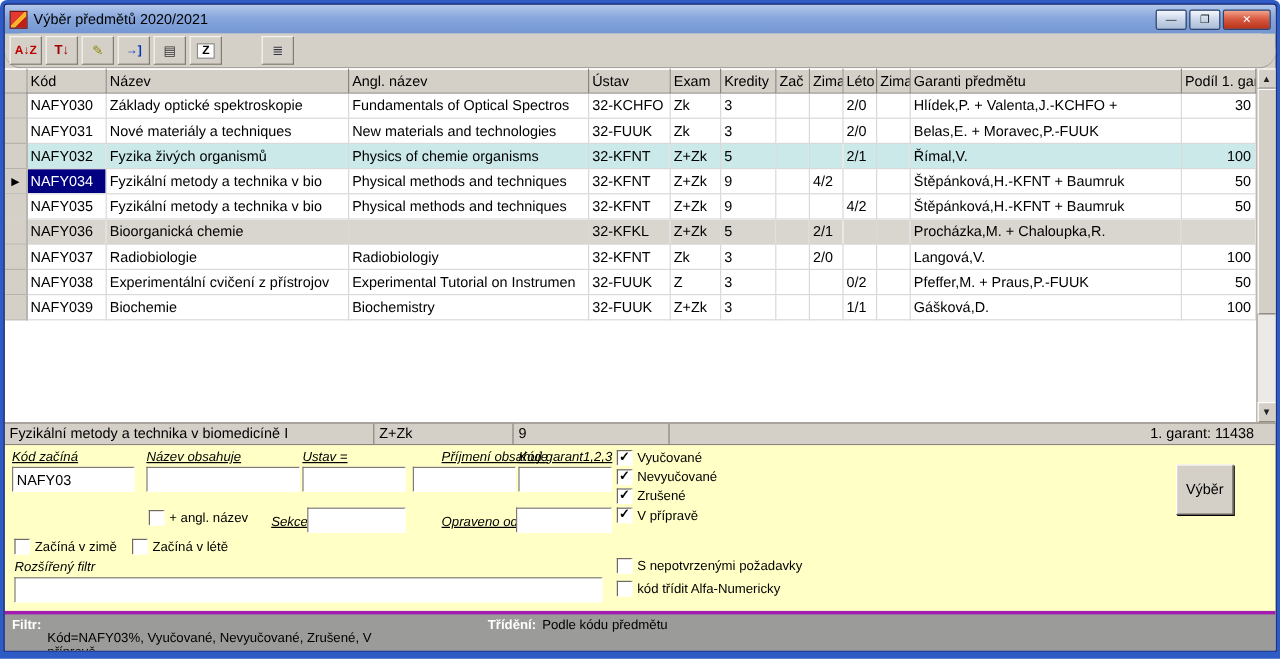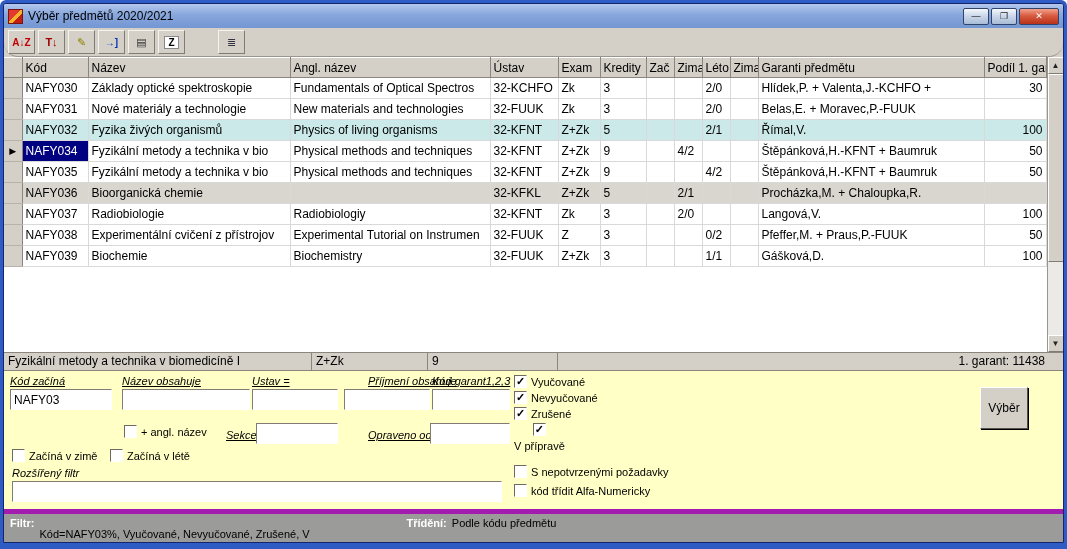--- a/index.html
+++ b/index.html
@@ -86,21 +86,21 @@
   .cb .box { width:13px; height:13px; flex:0 0 13px; background:#fff; border:1px solid;
     border-color:#6e6a62 #fff #fff #6e6a62; display:flex; align-items:center; justify-content:center;
     font-size:11px; line-height:1; }
   .cb.checked .box::after { content:"✓"; font-weight:bold; }
   .vyber-btn { position:absolute; left:976px; top:16px; width:48px; height:42px;
     background:#d4d0c8; border:1px solid; border-color:#fff #55524c #55524c #fff;
     box-shadow:1px 1px 0 #000; font-size:12px; display:flex; align-items:center; justify-content:center; }
 
   
   .statusbar { height:33px; flex:1; background:#9b9b99; display:flex; align-items:flex-start;
-    padding:3px 6px; font-size:11px; border-top:5px solid #a21caf; }
+    padding:3px 6px; font-size:11px; border-top:3px solid #a21caf; }
   .sblock { display:flex; align-items:flex-start; }
   .sb-label { color:#fff; font-weight:bold; margin-right:5px; white-space:nowrap; }
   .sb-value { color:#000; }
   .sb-left .sb-value { width:295px;margin-top:11px; }
   .sb-mid { margin-left:72px; }
 </style>
 </head>
 <body>
 
 <div class="frame">
@@ -192,37 +192,37 @@
           <td></td>
           <td></td>
           <td>2/0</td>
           <td></td>
           <td>Hlídek,P. + Valenta,J.-KCHFO +</td>
           <td class="num">30</td>
         </tr>
         <tr>
           <td class="gutter"></td>
           <td>NAFY031</td>
-          <td>Nové materiály a technologie</td>
+          <td>Nové materiály a techniques</td>
           <td>New materials and technologies</td>
           <td>32-FUUK</td>
           <td>Zk</td>
           <td>3</td>
           <td></td>
           <td></td>
           <td>2/0</td>
           <td></td>
           <td>Belas,E. + Moravec,P.-FUUK</td>
           <td class="num"></td>
         </tr>
         <tr class="hl">
           <td class="gutter"></td>
           <td>NAFY032</td>
           <td>Fyzika živých organismů</td>
-          <td>Physics of living organisms</td>
+          <td>Physics of chemie organisms</td>
           <td>32-KFNT</td>
           <td>Z+Zk</td>
           <td>5</td>
           <td></td>
           <td></td>
           <td>2/1</td>
           <td></td>
           <td>Římal,V.</td>
           <td class="num">100</td>
         </tr>
@@ -359,21 +359,21 @@
       <span>Vyučované</span>
     </label>
     <label class="cb checked" style="left:510px;top:20px;">
       <span class="box"></span>
       <span>Nevyučované</span>
     </label>
     <label class="cb checked" style="left:510px;top:36px;">
       <span class="box"></span>
       <span>Zrušené</span>
     </label>
-    <label class="cb checked" style="left:510px;top:52px;flex-direction:column;">
+    <label class="cb checked" style="left:510px;top:52px;">
       <span class="box"></span>
       <span>V přípravě</span>
     </label>
 
     <label class="cb" style="left:120px;top:54px;">
       <span class="box"></span>
       <span>+ angl. název</span>
     </label>
     <span class="flabel" style="left:222px;top:58px;">Sekce</span>
     <input class="fin" style="left: 252px; top: 52px; width: 82px;">

